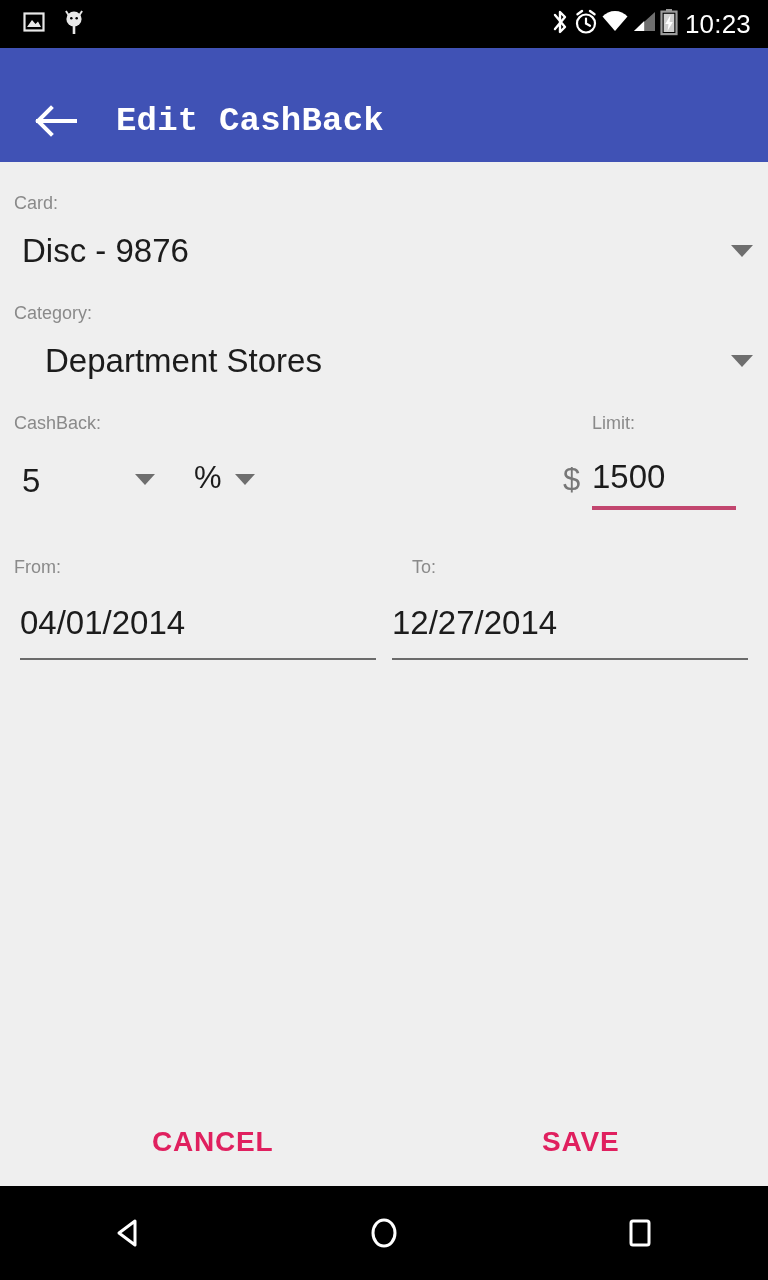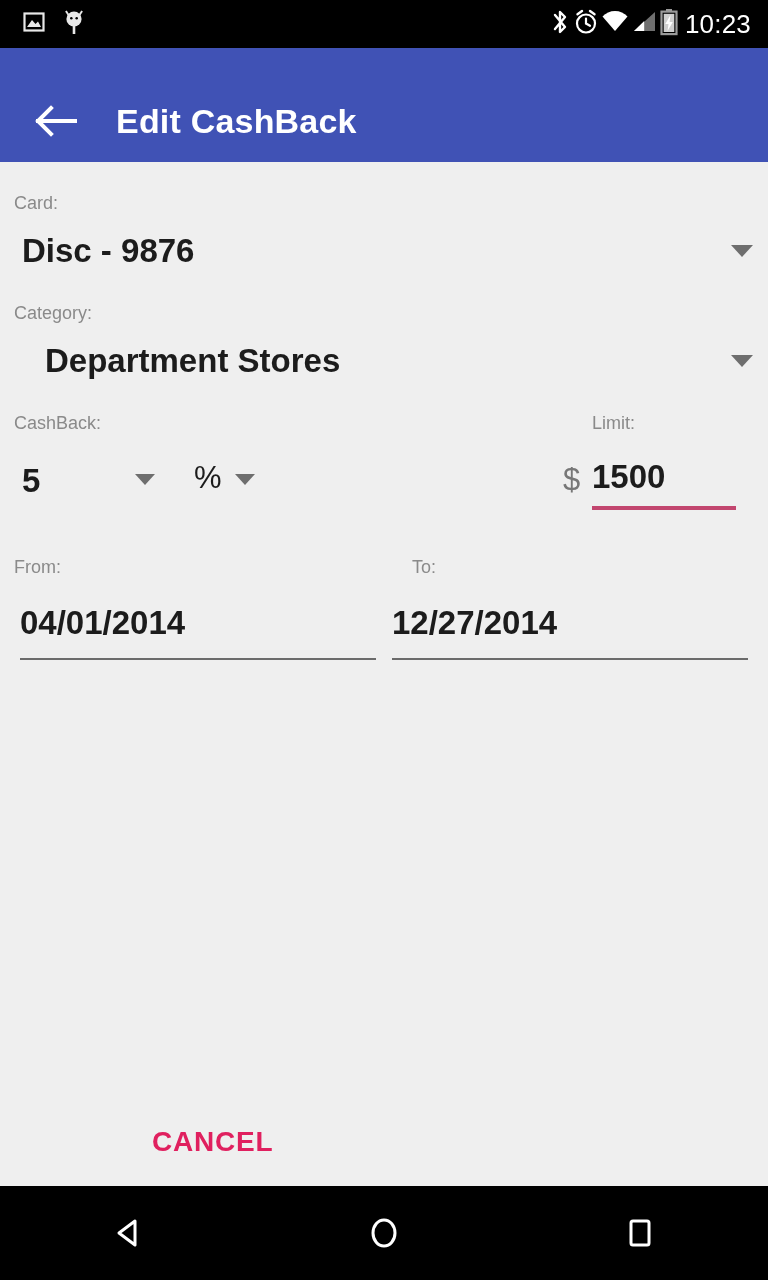--- a/index.html
+++ b/index.html
@@ -50,20 +50,21 @@
   }
 
   
   .app-bar {
     position: absolute;
     top: 48px; left: 0;
     width: 768px; height: 146px;
     background: #4052b5;
     display: flex;
     align-items: center;
+    font-family: Liberation Mono, monospace;
   }
   .back-btn {
     width: 56px; height: 56px;
     margin-left: 28px;
     display: flex;
     align-items: center;
     justify-content: center;
     cursor: pointer;
   }
   .app-title {
@@ -93,21 +94,20 @@
   .field-label {
     color: #8a8a8a;
     font-size: 18px;
     line-height: 1;
   }
   .field-value {
     color: #1c1c1c;
     font-size: 33px;
     line-height: 1;
     white-space: nowrap;
-    font-weight: bold;
   }
   .caret {
     width: 0; height: 0;
     border-left: 11px solid transparent;
     border-right: 11px solid transparent;
     border-top: 12px solid #6e6e6e;
   }
   .caret-sm {
     width: 0; height: 0;
     border-left: 10px solid transparent;
@@ -295,20 +295,21 @@
     <div class="field-label lbl-from">From:</div>
     <div class="field-value val-from">04/01/2014</div>
     <div class="underline-from"></div>
 
     <div class="field-label lbl-to">To:</div>
     <div class="field-value val-to">12/27/2014</div>
     <div class="underline-to"></div>
 
     <div class="actions">
       <button class="action-btn btn-cancel">CANCEL</button>
+      <button class="action-btn btn-save">SAVE</button>
     </div>
   </div>
 
   <div class="nav-bar">
     <div class="nav-btn">
       <svg width="44" height="44" viewBox="0 0 44 44">
         <path d="M29 10 L13 22 L29 34 Z" fill="none" stroke="#ffffff" stroke-width="3" stroke-linejoin="round"></path>
       </svg>
     </div>
     <div class="nav-btn">

